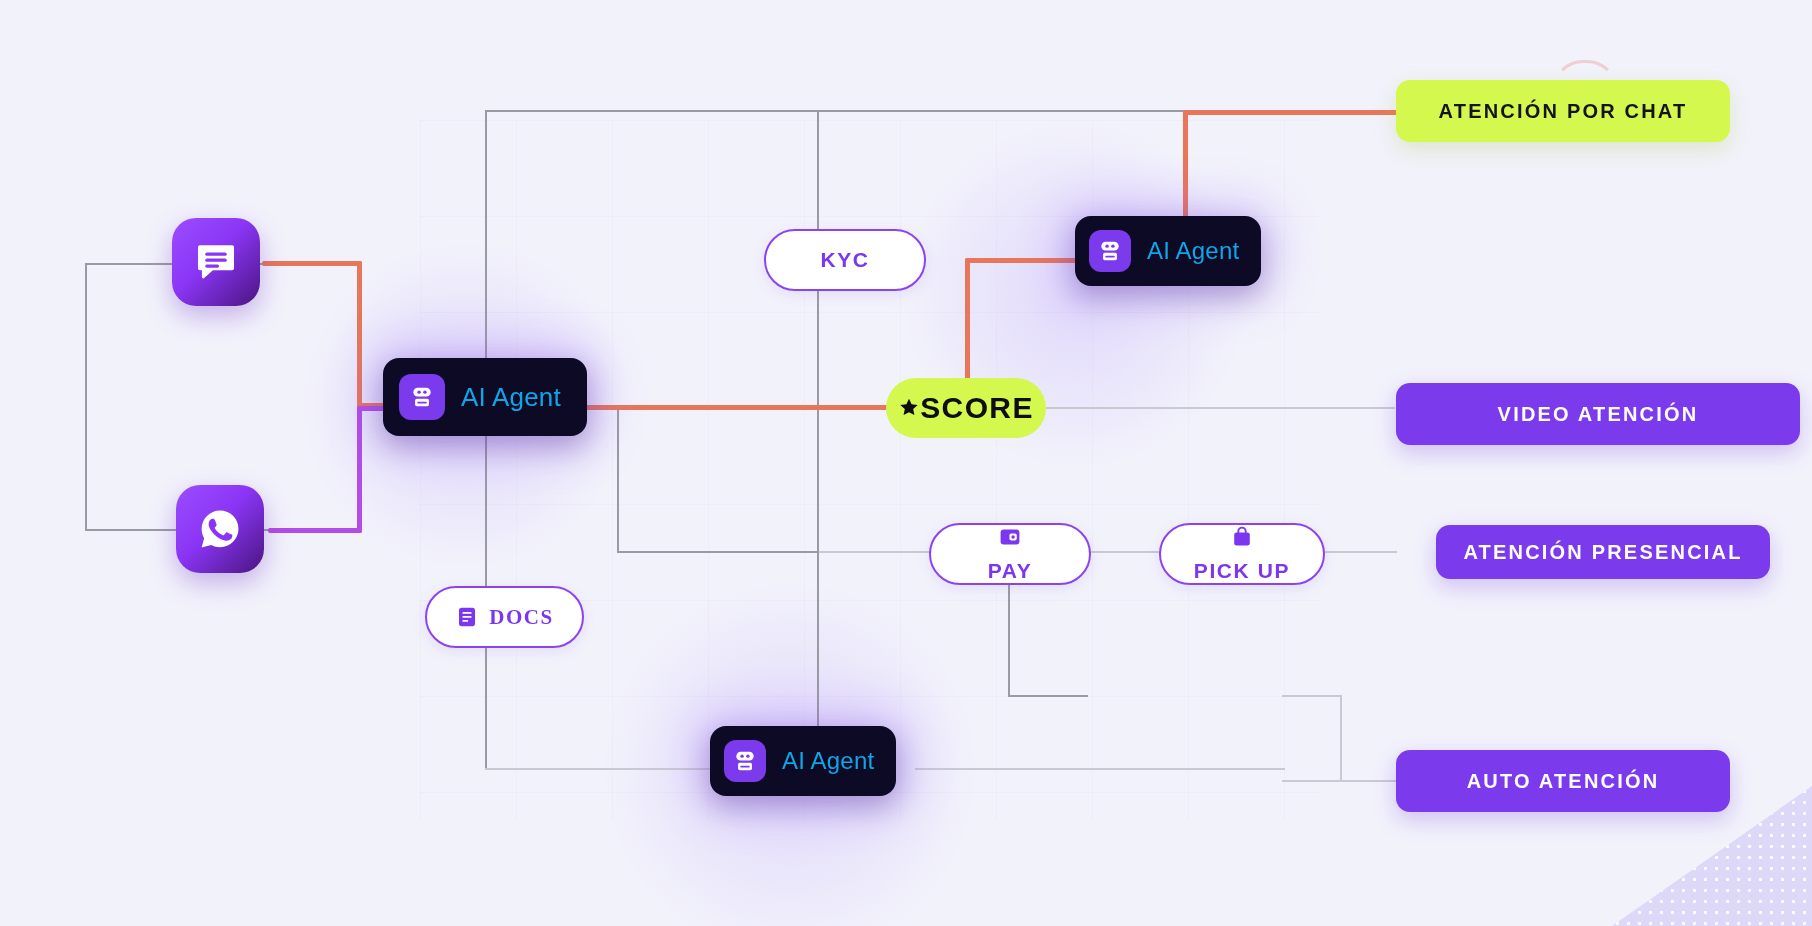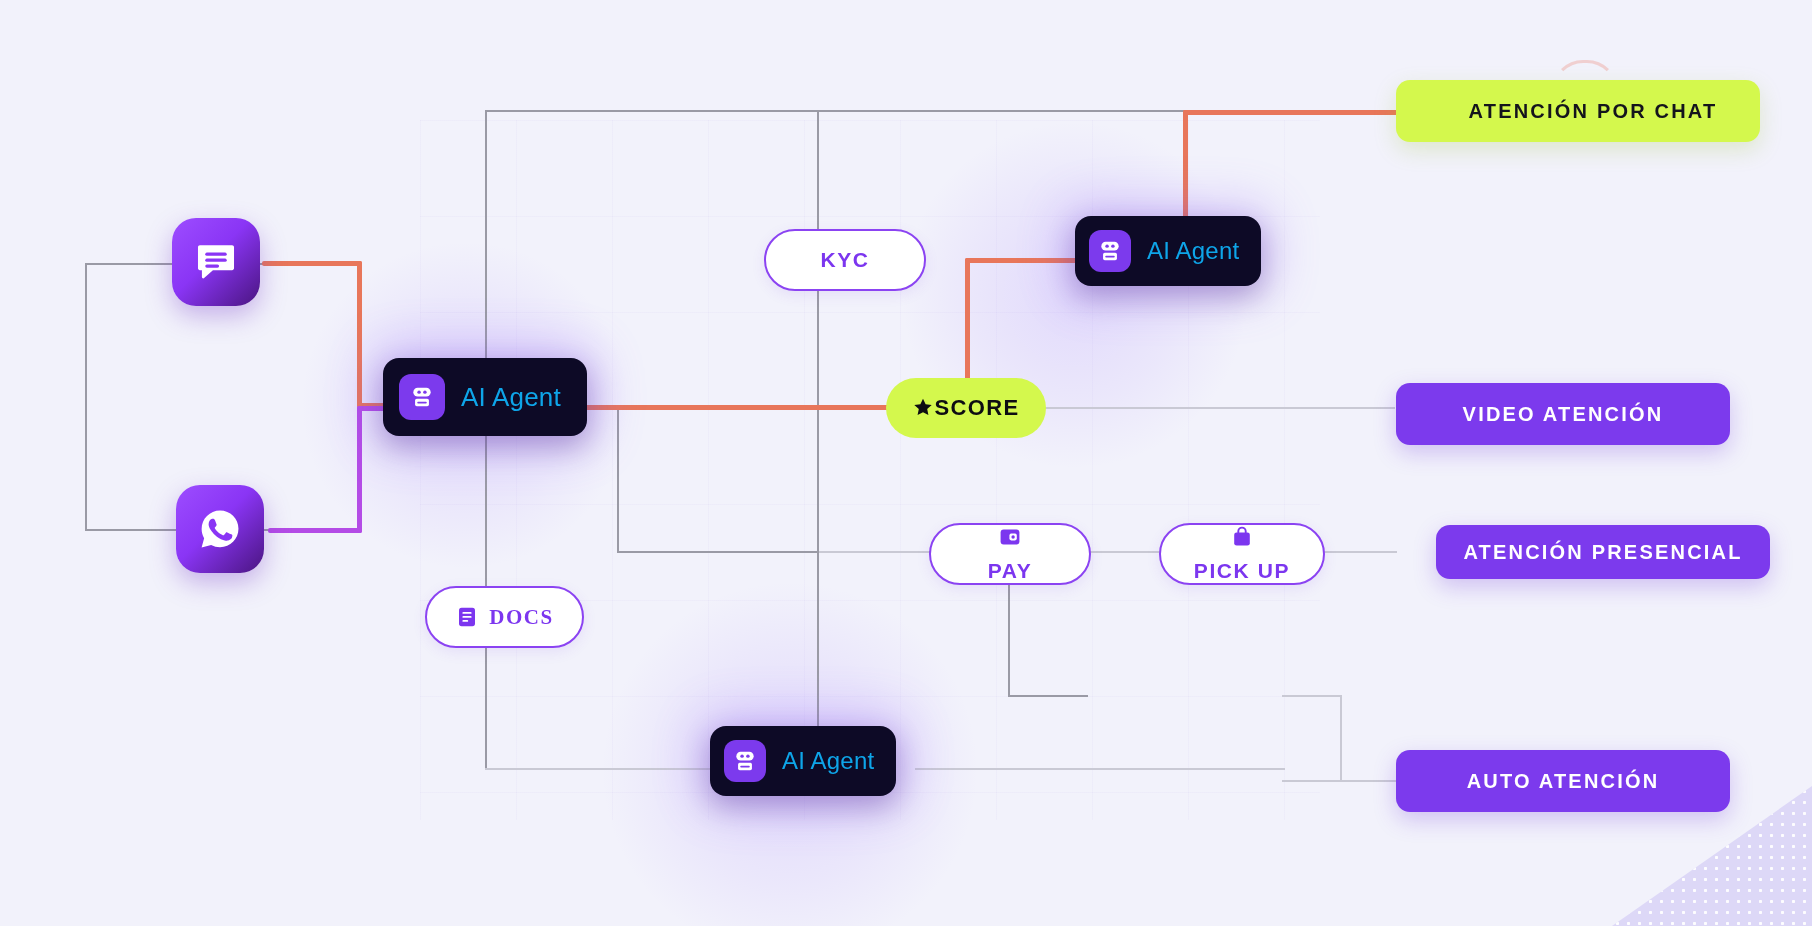--- a/index.html
+++ b/index.html
@@ -104,41 +104,40 @@
     z-index:6;white-space:nowrap;
   }
   .pill svg{width:24px;height:24px;display:block;flex:0 0 auto;}
 
   
   .chip-score{
     position:absolute;
     background:#d4f84d;
     border-radius:999px;
     display:flex;align-items:center;justify-content:center;gap:0;
-    color:#0d0d12;font-size:22px;font-weight:700;letter-spacing:1.4px;
+    color:#0d0d12;font-size:30px;font-weight:700;letter-spacing:1.4px;
     z-index:7;white-space:nowrap;
   }
   .chip-score svg{width:22px;height:22px;display:block;}
 
   
   .cta{
     position:absolute;
     border-radius:14px;
     display:flex;align-items:center;justify-content:center;
     font-size:20px;font-weight:700;letter-spacing:2.2px;
     white-space:nowrap;z-index:6;
   }
   .cta.purple{
     background:#7c3aed;color:#ffffff;
     box-shadow:0 8px 22px rgba(110,50,220,.26);
   }
   .cta.lime{
     background:#d4f84d;color:#14141c;
     box-shadow:0 8px 22px rgba(150,190,40,.22);
-    padding-left:30px;
   }
 </style>
 </head>
 <body>
 
 <div id="stage">
 
   <div class="bg-grid"></div>
   <div class="glow glow-a"></div>
   <div class="glow glow-b"></div>
@@ -291,21 +290,21 @@
         <path d="M12 1.8l2.85 6.1 6.65.78-4.93 4.52 1.34 6.56L12 16.5l-5.91 3.26 1.34-6.56L2.5 8.68l6.65-.78z" fill="#0d0d12"></path>
       </svg>
     </span>
     <span>SCORE</span>
   </div>
 
   <div class="cta lime" style="left:1396px;top:80px;width:334px;height:62px;">
     <span>ATENCIÓN POR CHAT</span>
   </div>
 
-  <div class="cta purple" style="left:1396px;top:383px;width:334px;height:62px;text-align:center;">
+  <div class="cta purple" style="left:1396px;top:383px;width:404px;height:62px;text-align:center;">
     <span>VIDEO ATENCIÓN</span>
   </div>
 
   <div class="cta purple" style="left:1436px;top:525px;width:334px;height:54px;">
     <span>ATENCIÓN PRESENCIAL</span>
   </div>
 
   <div class="cta purple" style="left:1396px;top:750px;width:334px;height:62px;">
     <span>AUTO ATENCIÓN</span>
   </div>

